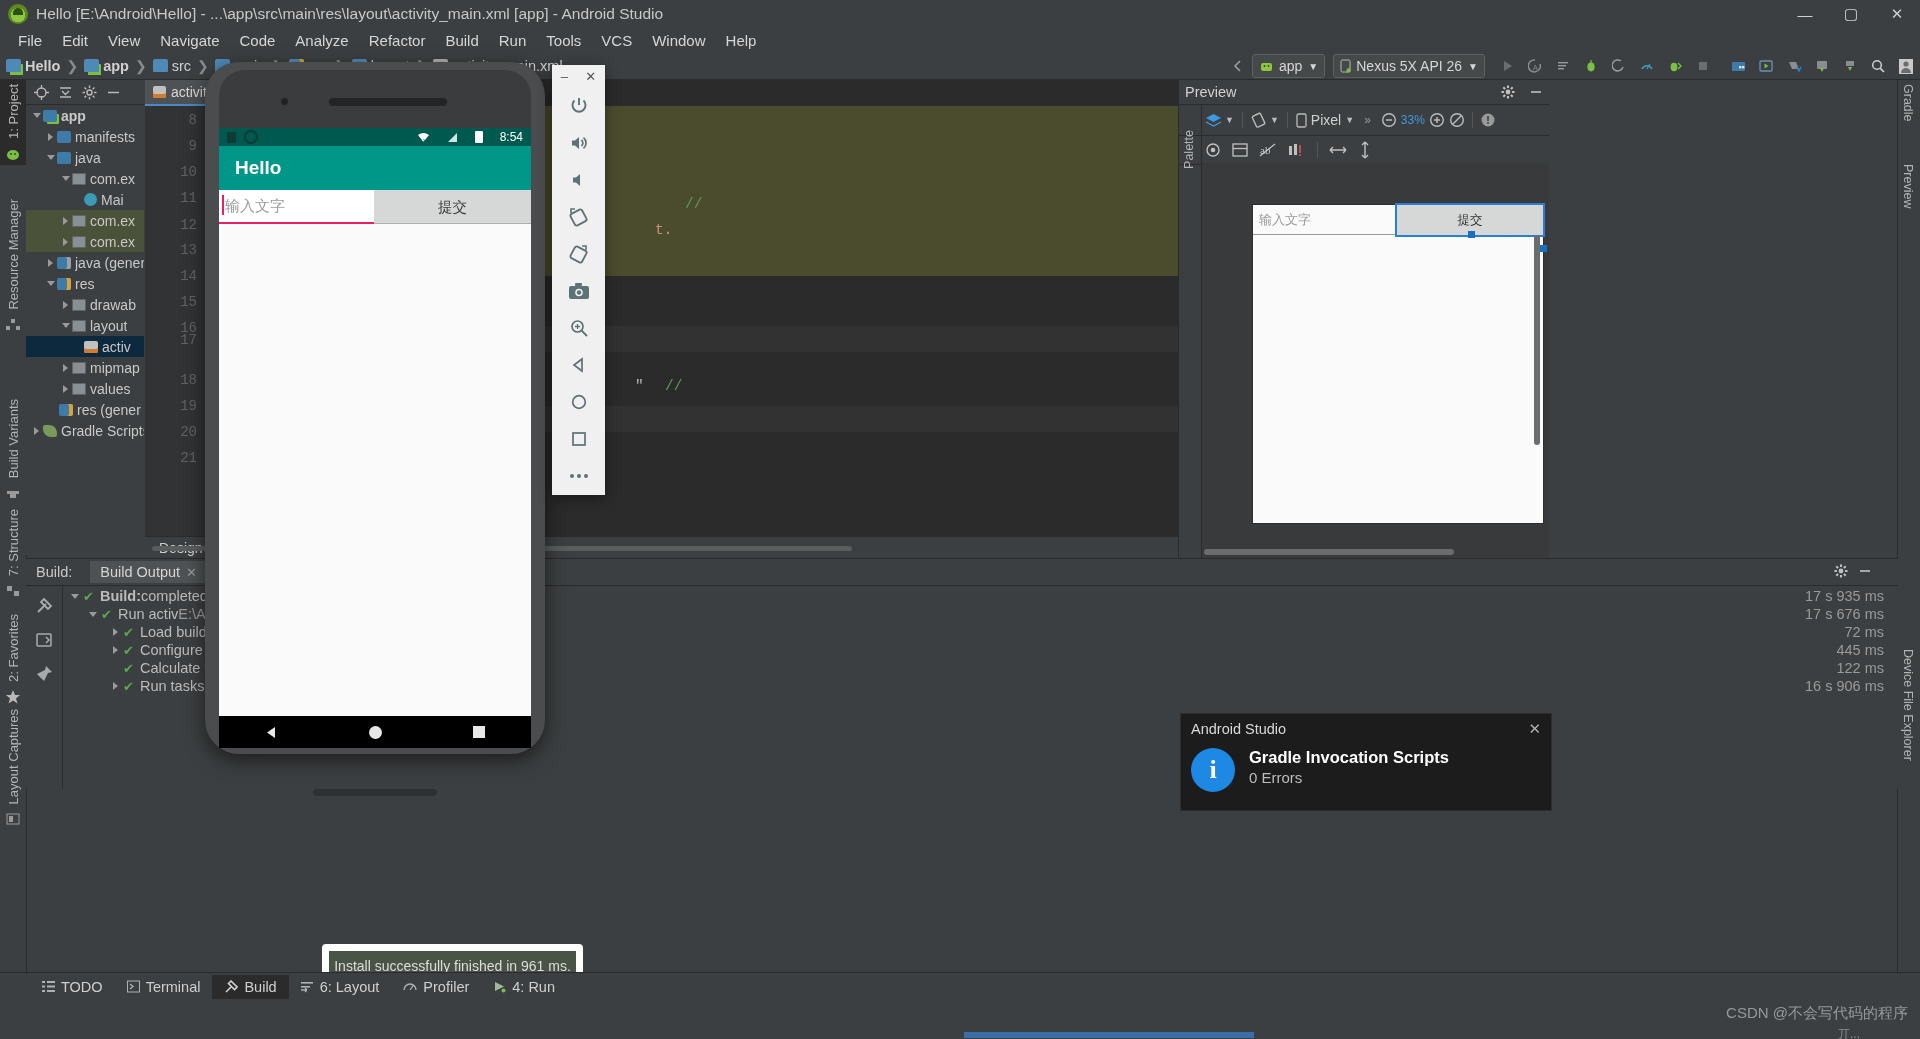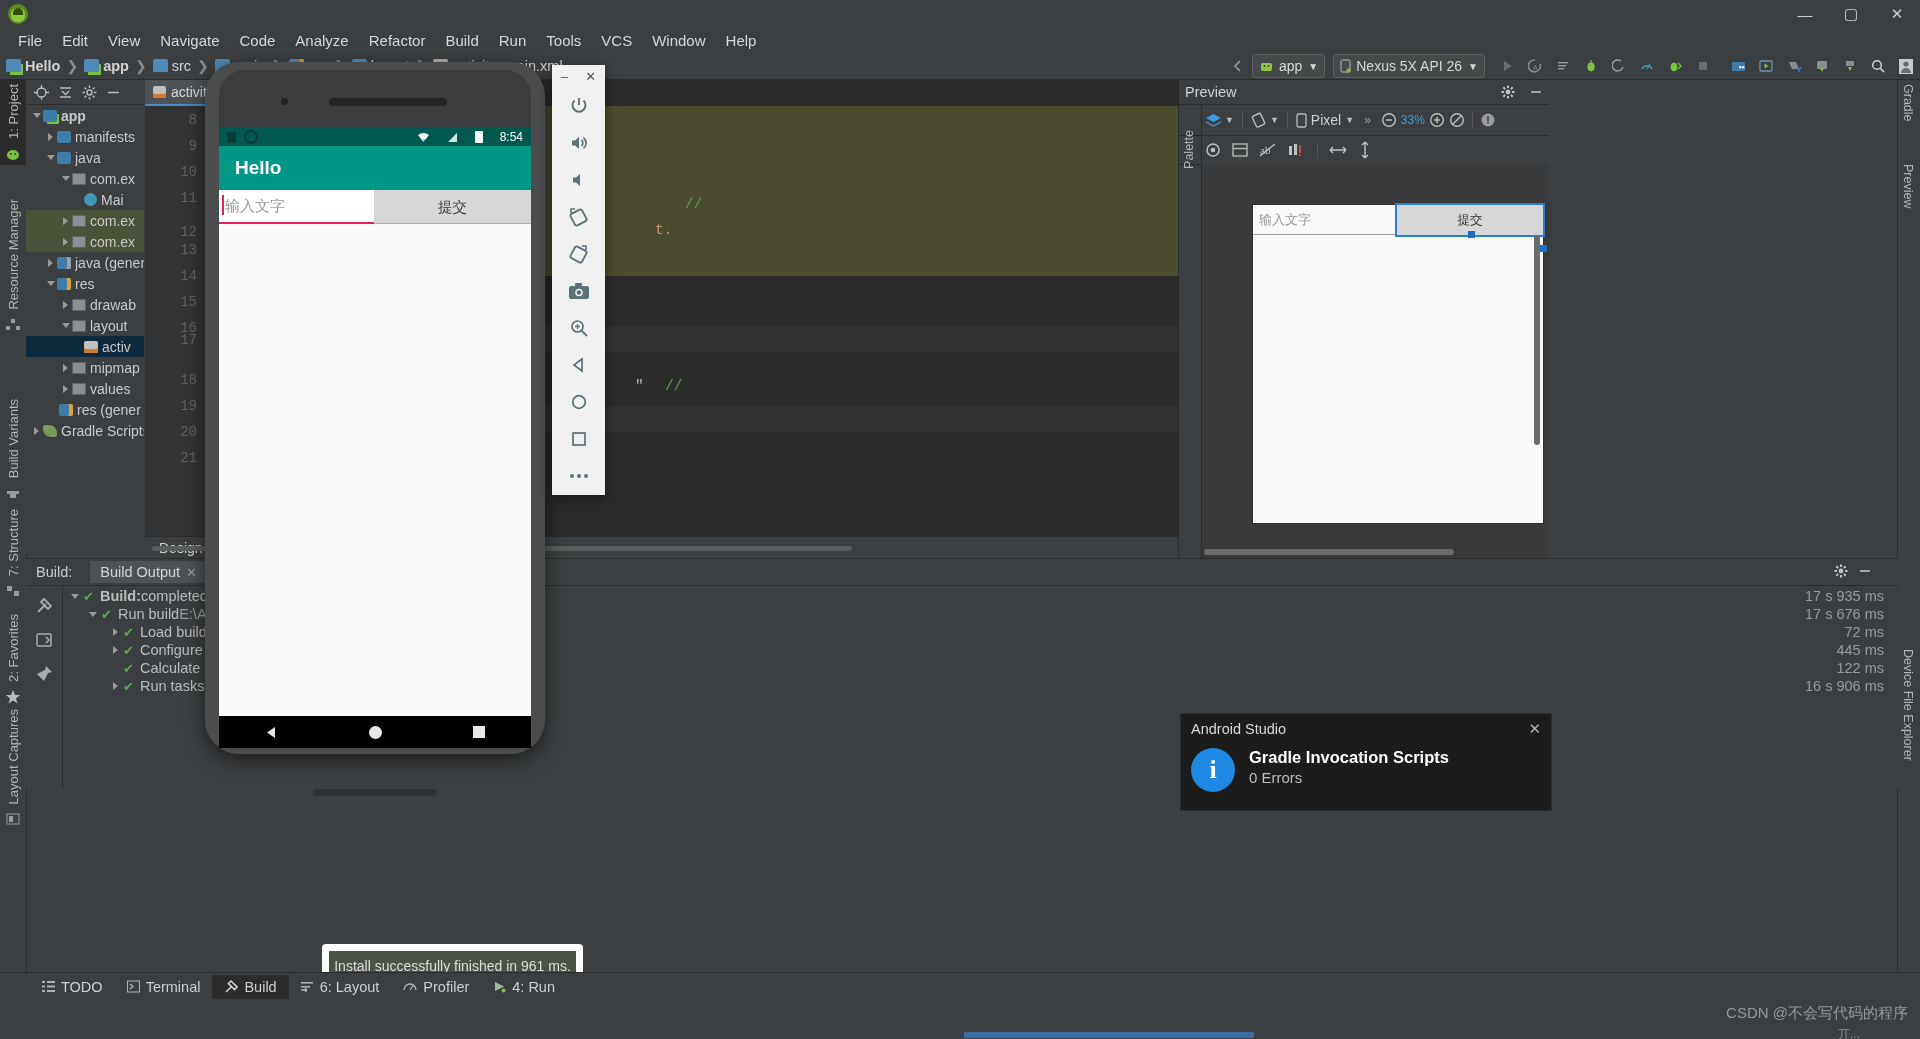--- a/index.html
+++ b/index.html
@@ -218,20 +218,21 @@
   .bluebar{position:absolute;left:964px;top:1032px;width:290px;height:6px;background:#3b6ea5;}
   svg{display:block;}
 </style>
 </head>
 <body>
 
 <div class="app">
 
   <div class="titlebar">
     <div class="tb-icon"></div>
+    <div class="tb-title">Hello [E:\Android\Hello] - ...\app\src\main\res\layout\activity_main.xml [app] - Android Studio</div>
     <div class="tb-btns">
       <div class="tb-btn">—</div>
       <div class="tb-btn">▢</div>
       <div class="tb-btn close">✕</div>
     </div>
   </div>
 
   <div class="menubar">
     <div class="menu-item">File</div>
     <div class="menu-item">Edit</div>
@@ -597,21 +598,21 @@
   <div class="editor">
     <div class="etab">
       <span style="width:13px;height:12px;background:#c0c0c0;box-shadow:inset 0 -4px 0 #d17a32;border-radius:2px;margin-right:5px"></span>
       <span>activit</span>
     </div>
     <div class="gutter">
       <span class="lnum" style="top:6px">8</span>
       <span class="lnum" style="top:32px">9</span>
       <span class="lnum" style="top:58px">10</span>
       <span class="lnum" style="top:84px">11</span>
-      <span class="lnum" style="top:118px">12</span>
+      <span class="lnum" style="top:111px">12</span>
       <span class="lnum" style="top:136px">13</span>
       <span class="lnum" style="top:162px">14</span>
       <span class="lnum" style="top:188px">15</span>
       <span class="lnum" style="top:214px">16</span>
       <span class="lnum" style="top:226px">17</span>
       <span class="lnum" style="top:266px">18</span>
       <span class="lnum" style="top:292px">19</span>
       <span class="lnum" style="top:318px">20</span>
       <span class="lnum" style="top:344px">21</span>
     </div>
@@ -821,21 +822,21 @@
         <span class="chk">✔</span>
         <b>Build:</b>
         <span> completed s</span>
         <span class="btime">17 s 935 ms</span>
       </div>
       <div class="brow" style="padding-left:22px">
         <span class="tw">
             <i class="arr open"></i>
           </span>
         <span class="chk">✔</span>
-        <span>Run build</span>
+        <span>Run activ</span>
         <span style="color:#9a9a9a"> E:\And</span>
         <span class="btime">17 s 676 ms</span>
       </div>
       <div class="brow" style="padding-left:44px">
         <span class="tw">
             <i class="arr"></i>
           </span>
         <span class="chk">✔</span>
         <span>Load build</span>
         <span class="btime">72 ms</span>

